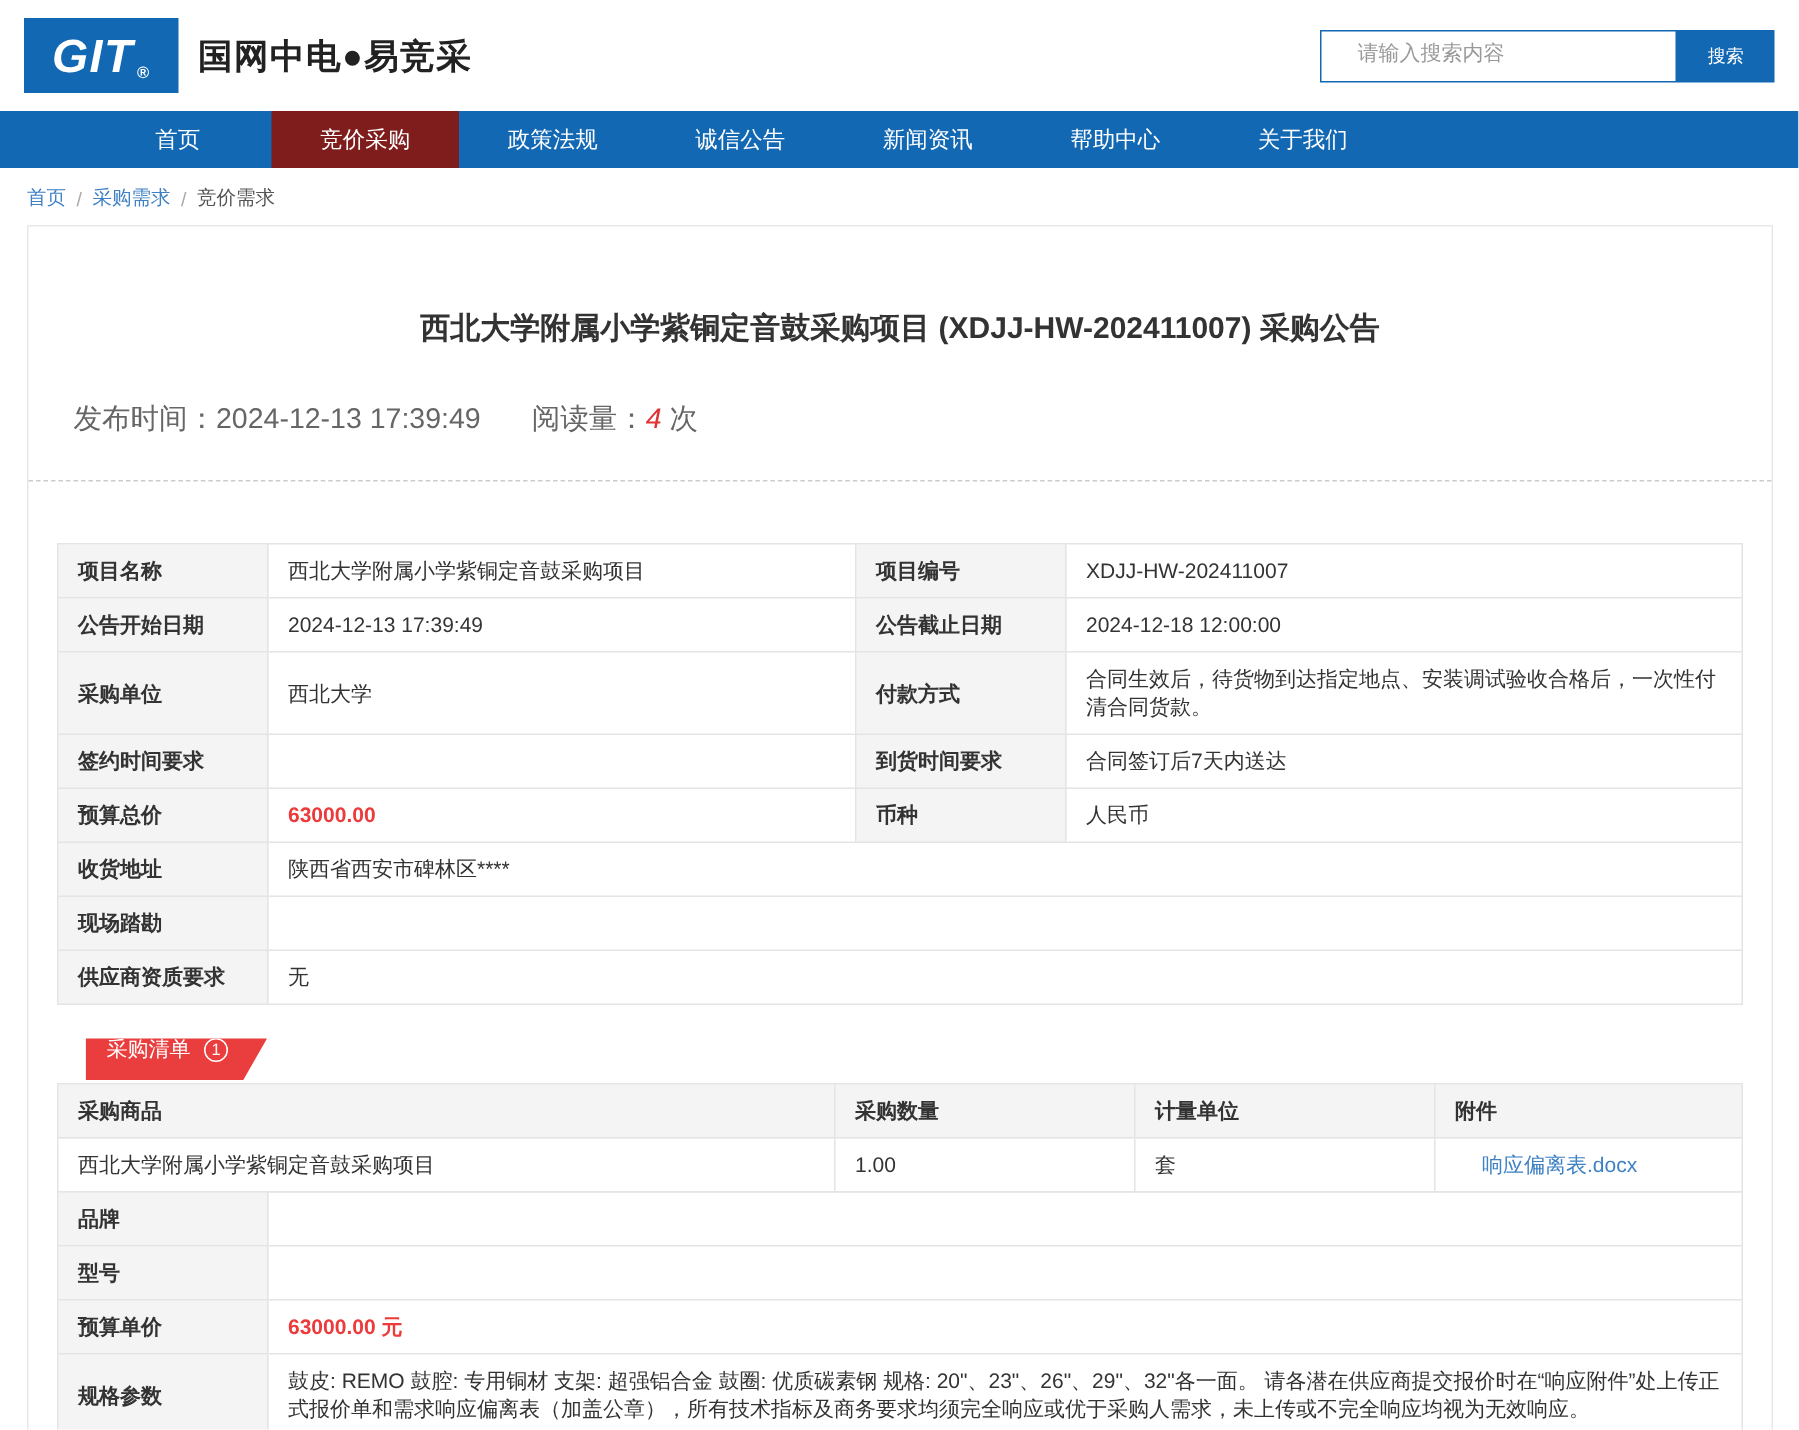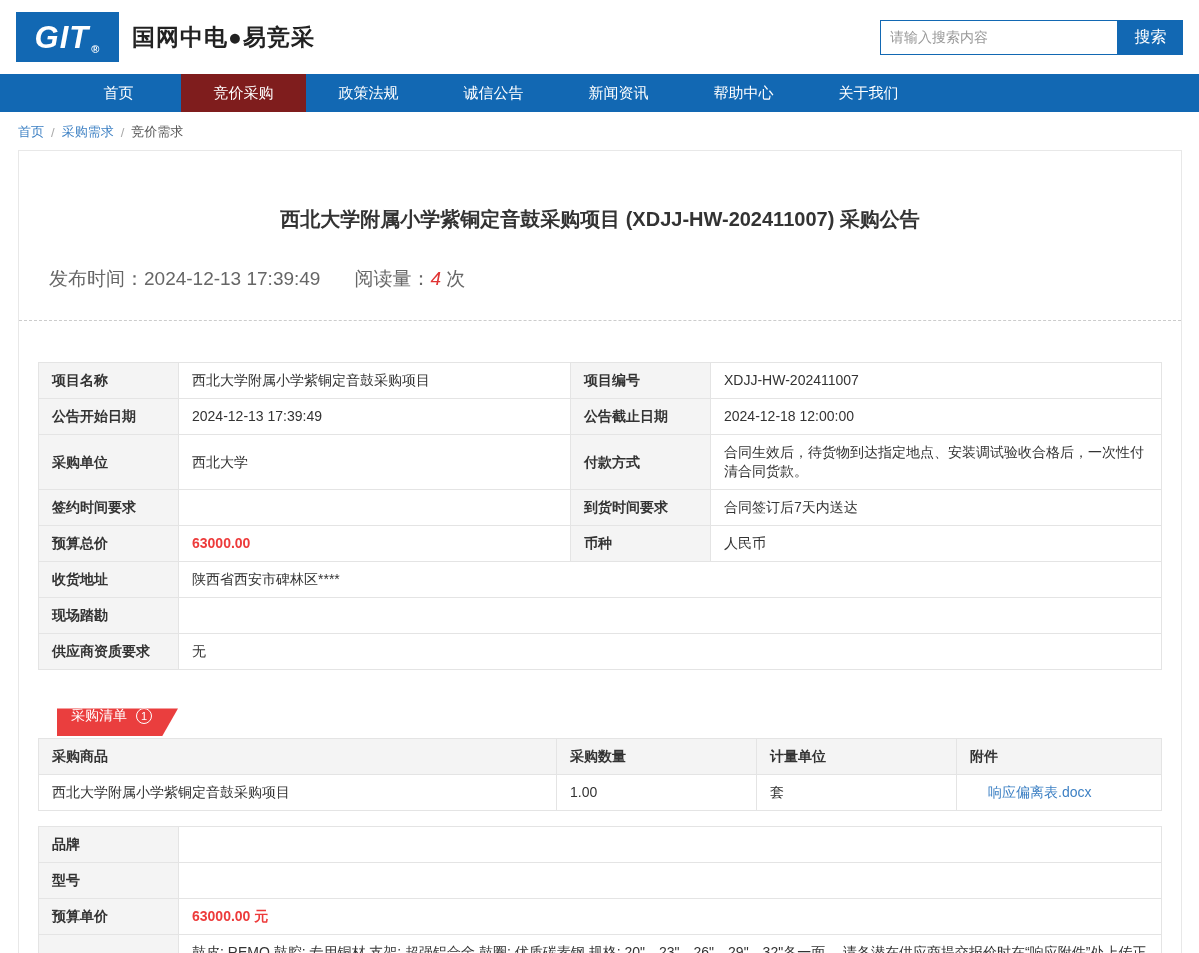--- a/index.html
+++ b/index.html
@@ -15,27 +15,27 @@
   .logo-box {
     width:103px; height:50px; background:#1268b3; color:#fff;
     display:flex; align-items:flex-end; justify-content:center;
     font-weight:bold; font-style:italic; font-size:31px; line-height:48px;
     letter-spacing:1px; flex:0 0 auto;
   }
   .logo-reg { font-size:11px; font-style:normal; line-height:26px; margin-left:2px; }
   .site-title { font-size:23px; font-weight:bold; color:#222; margin-left:13px; letter-spacing:1px; }
   .search-group { margin-left:auto; display:flex; align-items:center; }
   .search-input {
-    width:238px; height:35px; border:1px solid #1268b3; padding:0 9px;
-    font-size:14px; outline:none; font-family:Liberation Sans, sans-serif; color:#14532d;
+    width:238px; height:35px; border:1px solid #1268b3; padding:0 24px;
+    font-size:14px; outline:none; font-family:Liberation Serif, serif; color:#14532d;
   }
   .search-input::placeholder { color:#999; }
   .search-btn {
     width:65px; height:35px; background:#1268b3; color:#fff; border:none;
-    font-size:16px; cursor:pointer; font-family:inherit;
+    font-size:12px; cursor:pointer; font-family:inherit;
   }
 
   
   .nav { background:#1268b3; height:38px; display:flex; padding-left:56px; }
   .nav-item {
     width:125px; color:#fff; font-size:15px; display:flex; align-items:center;
     justify-content:center; cursor:pointer; white-space:nowrap;
   }
   .nav-item.active { background:#7f1d1d; }
 
@@ -47,21 +47,21 @@
   
   .card { margin:0 17px 0 18px; border:1px solid #e8e8e8; background:#fff; min-height:900px; padding-bottom:30px; }
   .notice-head { padding:40px 30px 28px; }
   .notice-title { text-align:center; font-size:20px; font-weight:bold; color:#333; line-height:30px; }
   .notice-meta { text-align:left; margin-top:32px; font-size:19px; color:#666; }
   .meta-gap { display:inline-block; width:34px; }
   .views-count { color:#e03333; font-style:italic; }
   .dashed-sep { border:none; border-top:1px dashed #cccccc; margin:0; }
 
   
-  table { border-collapse:collapse; width:1123px; margin:16px auto; font-size:14px; table-layout:fixed; }
+  table { border-collapse:collapse; width:1123px; margin:0 auto; font-size:14px; table-layout:fixed; }
   .info-table { margin-top:41px; }
   td, th { border:1px solid #e4e4e4; padding:8px 13px; line-height:19px; text-align:left; vertical-align:middle; word-break:break-all; }
   .lbl { background:#f4f4f4; font-weight:bold; color:#333; }
   .val { color:#333; }
   .price { color:#ed3b3b; font-weight:bold; }
 
   
   .badge {
     margin:22px 0 0 38px; height:28px; background:#ea3e3e; color:#fff;
     display:inline-flex; align-items:center; gap:9px; padding:0 26px 12px 14px;

